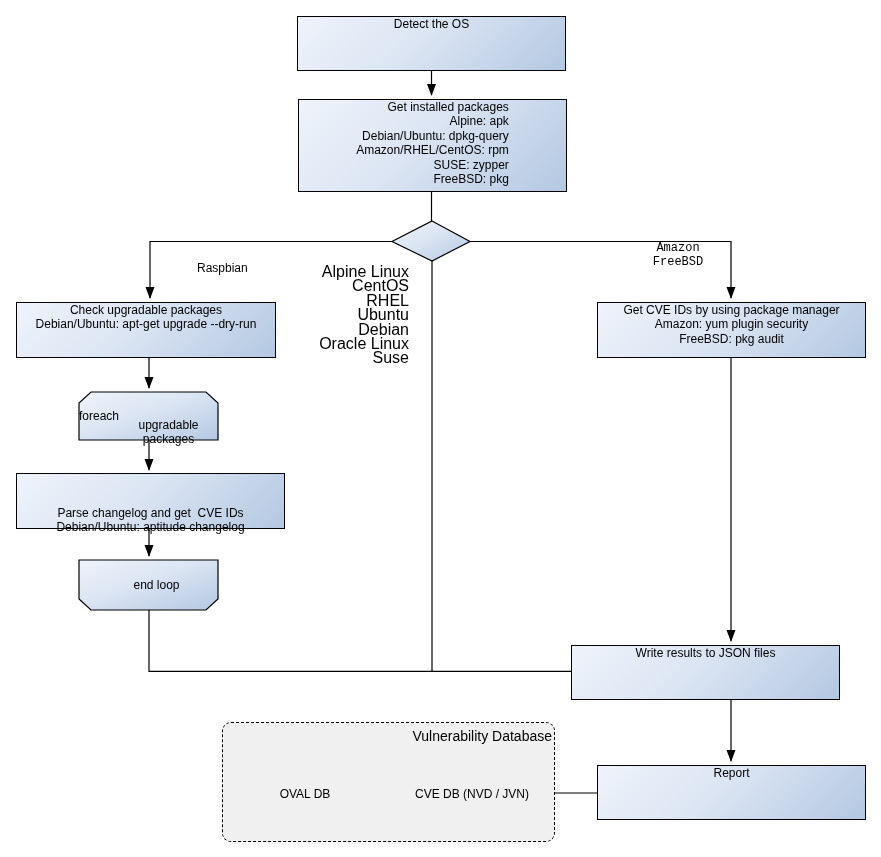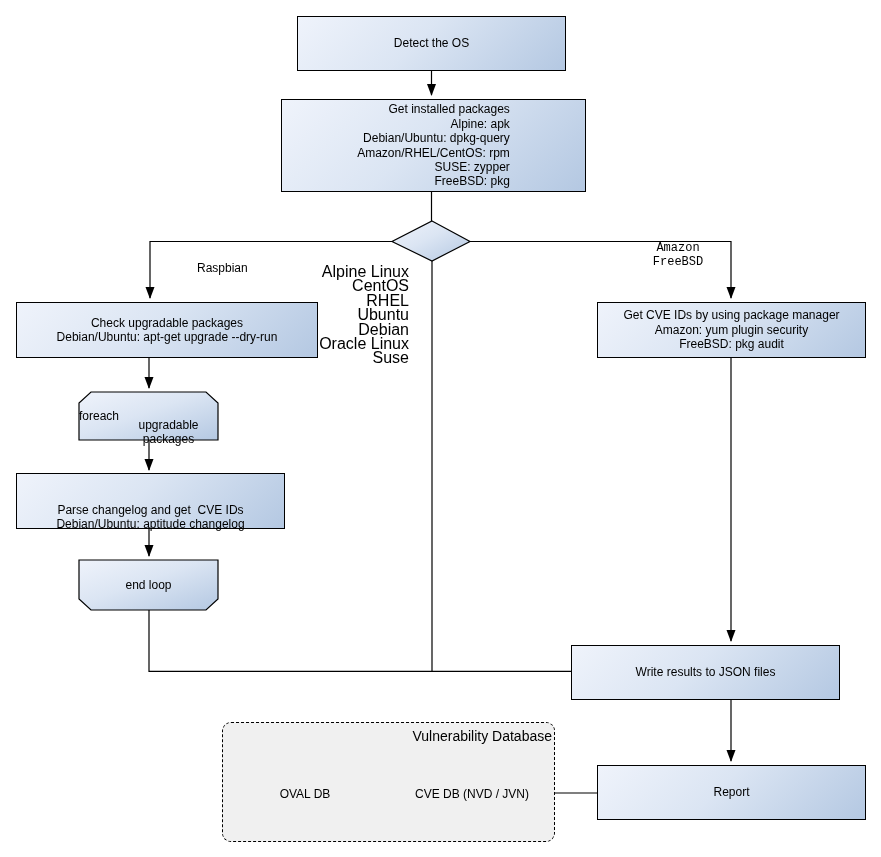--- a/index.html
+++ b/index.html
@@ -4,21 +4,21 @@
 <style>
   html,body{margin:0;padding:0;background:#ffffff;}
   .canvas{
     position:relative;width:881px;height:857px;background:#ffffff;
     font-family:"Liberation Sans",sans-serif;color:#000;overflow:hidden;
   }
   .layer{position:absolute;left:0;top:0;}
   .box{
     position:absolute;box-sizing:border-box;border:1px solid #000;
     background:linear-gradient(135deg,#eff3fb 0%,#dbe5f3 45%,#b4c8e2 100%);
-    display:flex;flex-direction:column;justify-content:center;
+    display:flex;flex-direction:column;justify-content:flex-start;
     font-size:12px;line-height:14.4px;text-align:center;
   }
   .overlay{
     position:absolute;display:flex;flex-direction:row;justify-content:center;
     align-items:center;font-size:12px;line-height:14.4px;text-align:center;
   }
   .right-block{width:fit-content;margin:0 auto;text-align:right;}
   .pre{white-space:pre-wrap;margin-top:32px;}
   .edge-label{position:absolute;font-size:12px;line-height:14.4px;}
   .os-list{position:absolute;font-size:16px;line-height:14.4px;text-align:right;}
@@ -84,32 +84,32 @@
     </g>
   </svg>
 
   <div class="db-container" style="left:222px;top:722px;width:333px;height:120px;"></div>
   <div class="db-title" style="left:227px;top:728px;width:325px;">Vulnerability Database</div>
 
   <div class="box" style="left:297px;top:16px;width:269px;height:55px;">
     <div>Detect the OS</div>
   </div>
 
-  <div class="box" style="left:281px;top:99px;width:305px;height:93px;">
+  <div class="box" style="left:298px;top:99px;width:269px;height:93px;">
     <div class="right-block">
       <div>Get installed packages</div>
       <div>Alpine: apk</div>
       <div>Debian/Ubuntu: dpkg-query</div>
       <div>Amazon/RHEL/CentOS: rpm</div>
       <div>SUSE: zypper</div>
       <div>FreeBSD: pkg</div>
     </div>
   </div>
 
-  <div class="box" style="left:16px;top:302px;width:302px;height:56px;">
+  <div class="box" style="left:16px;top:302px;width:260px;height:56px;">
     <div>Check upgradable packages</div>
     <div>Debian/Ubuntu: apt-get upgrade --dry-run</div>
   </div>
 
   <div class="box" style="left:16px;top:473px;width:269px;height:56px;">
     <div class="pre">Parse changelog and get  CVE IDs</div>
     <div>Debian/Ubuntu: aptitude changelog</div>
   </div>
 
   <div class="box" style="left:597px;top:302px;width:269px;height:56px;">
@@ -124,21 +124,21 @@
 
   <div class="box" style="left:597px;top:765px;width:269px;height:55px;">
     <div>Report</div>
   </div>
 
   <div class="overlay" style="left:79px;top:392px;width:139px;height:48px;">
     <div>foreach</div>
     <div class="pre">upgradable  packages</div>
   </div>
 
-  <div class="overlay" style="left:79px;top:560px;width:139px;height:50px;">
+  <div class="overlay" style="left:79px;top:560px;width:139px;height:50px;padding-left:8px;">
     <div>end loop</div>
   </div>
 
   <div class="overlay" style="left:236px;top:778px;width:138px;height:32px;">
     <div>OVAL DB</div>
   </div>
 
   <div class="overlay" style="left:404px;top:778px;width:136px;height:32px;">
     <div>CVE DB (NVD / JVN)</div>
   </div>

